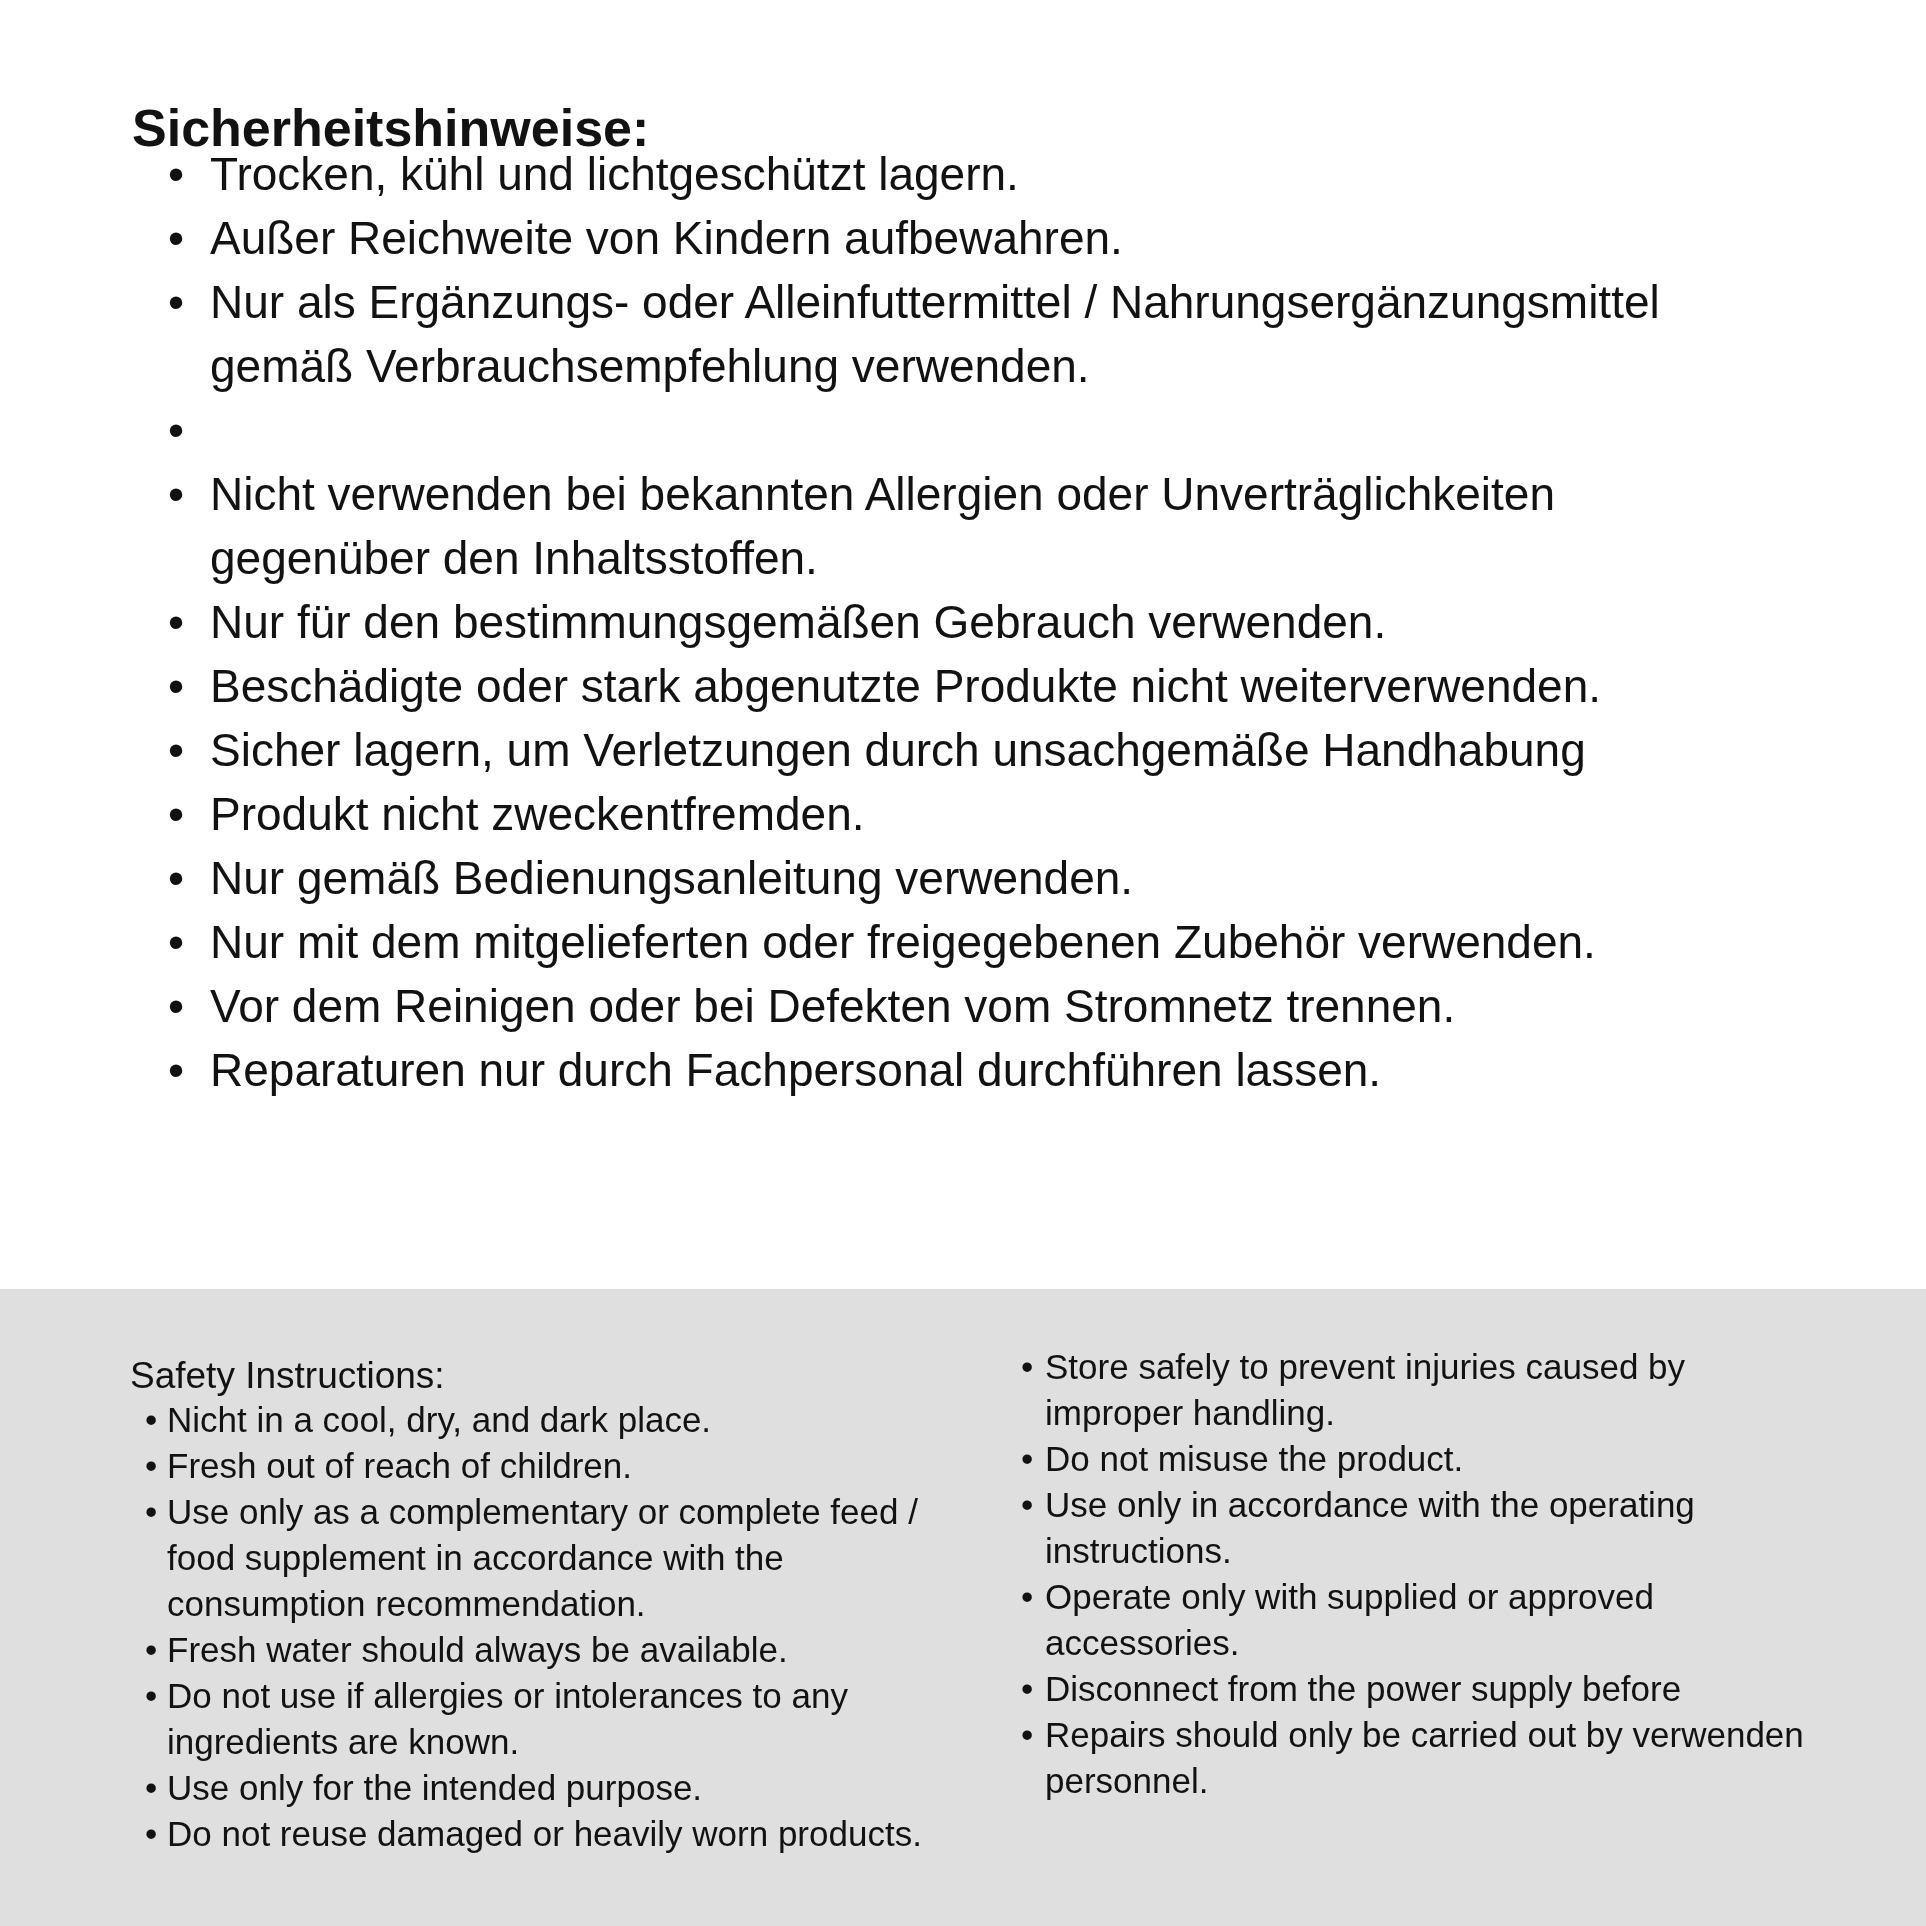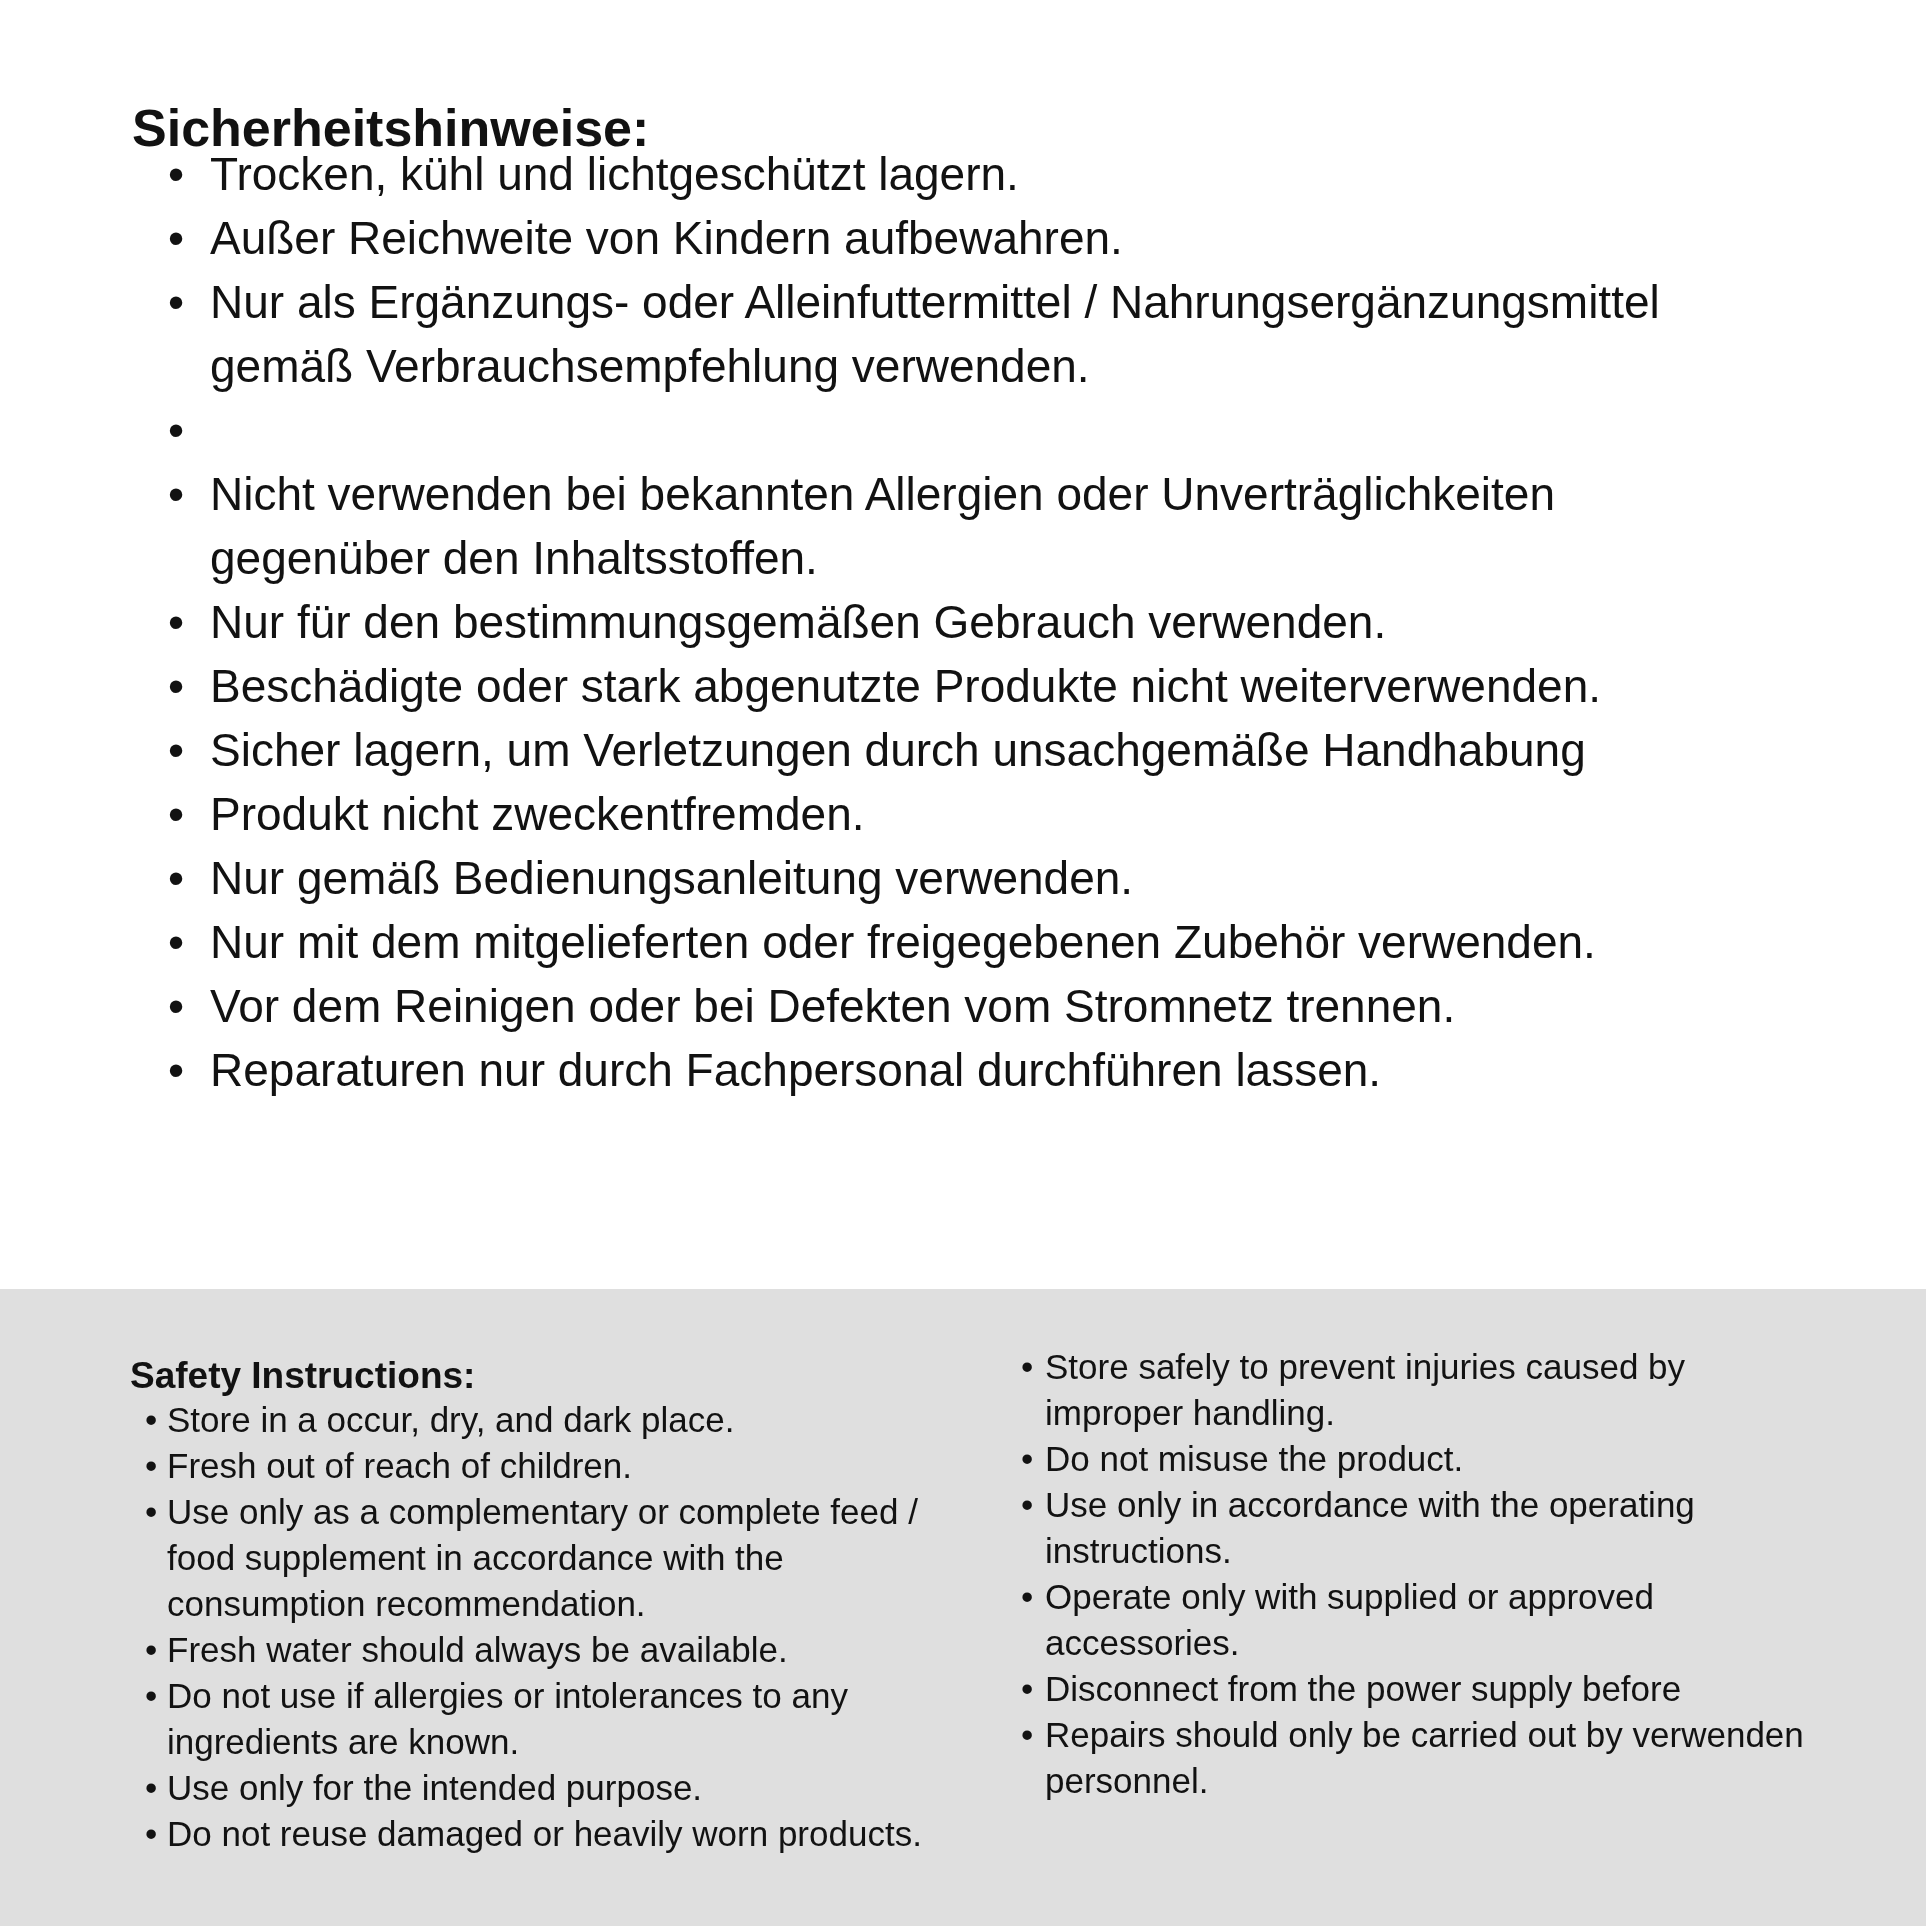--- a/index.html
+++ b/index.html
@@ -27,21 +27,21 @@
   .de-list{position:absolute;left:168px;top:142px;width:1746px;}
   .de-list .line{
     position:relative;height:64px;line-height:64px;
     font-size:46px;padding-left:42px;white-space:nowrap;
   }
   .de-list .bullet{position:absolute;left:0;top:0;}
 
   
   .en-title{
     position:absolute;left:130px;top:1345px;
-    font-size:37px;font-weight:700;line-height:46px;white-space:nowrap;margin-top:8px;
+    font-size:37px;font-weight:400;line-height:46px;white-space:nowrap;margin-top:8px;
   }
   .en-list{position:absolute;}
   .en-list .line{
     position:relative;height:46px;line-height:46px;
     font-size:35px;white-space:nowrap;
   }
   .en-list .bullet{position:absolute;left:0;top:0;}
   .en-left{left:145px;top:1397px;width:854px;}
   .en-left .line{padding-left:22px;}
   .en-right{left:1021px;top:1344px;width:899px;}
@@ -118,21 +118,21 @@
         <span class="txt">Reparaturen nur durch Fachpersonal durchführen lassen.</span>
       </div>
     </div>
 
   <h2 class="en-title">Safety Instructions:</h2>
 
   <div class="en-list en-left">
 
   <div class="line">
         <span class="bullet">•</span>
-        <span class="txt">Store in a occur, dry, and dark place.</span>
+        <span class="txt">Nicht in a cool, dry, and dark place.</span>
       </div>
       <div class="line">
         <span class="bullet">•</span>
         <span class="txt">Fresh out of reach of children.</span>
       </div>
       <div class="line">
         <span class="bullet">•</span>
         <span class="txt">Use only as a complementary or complete feed /</span>
       </div>
       <div class="line">

